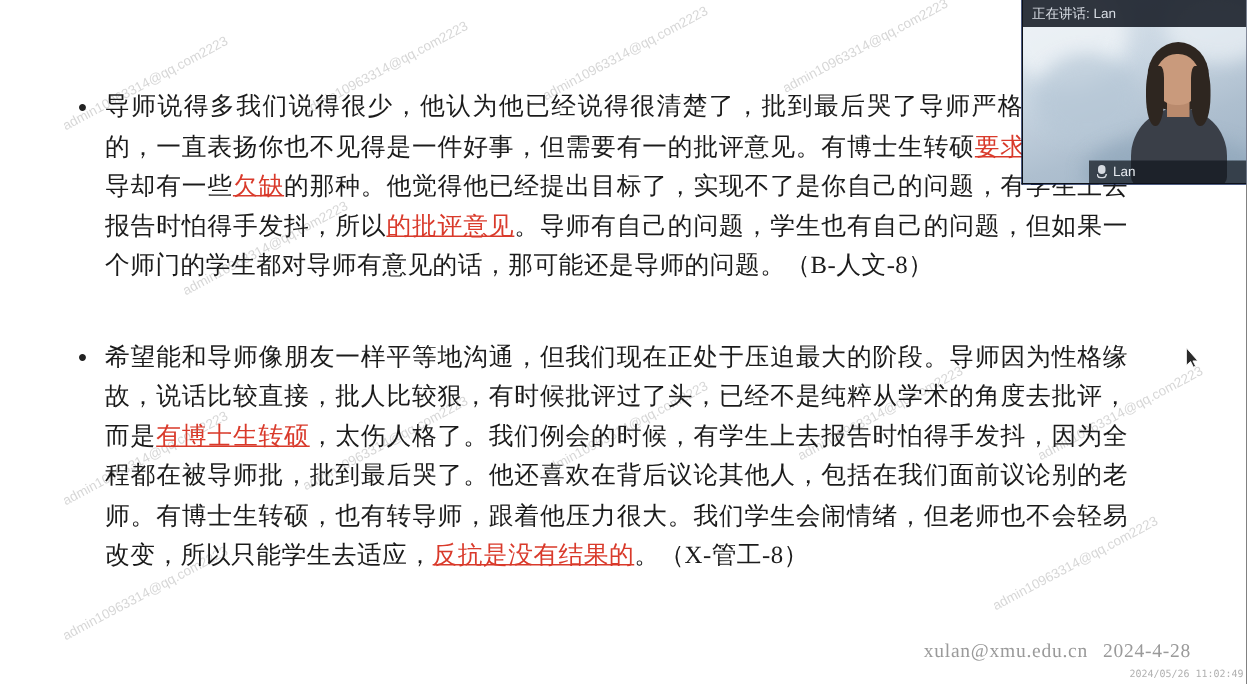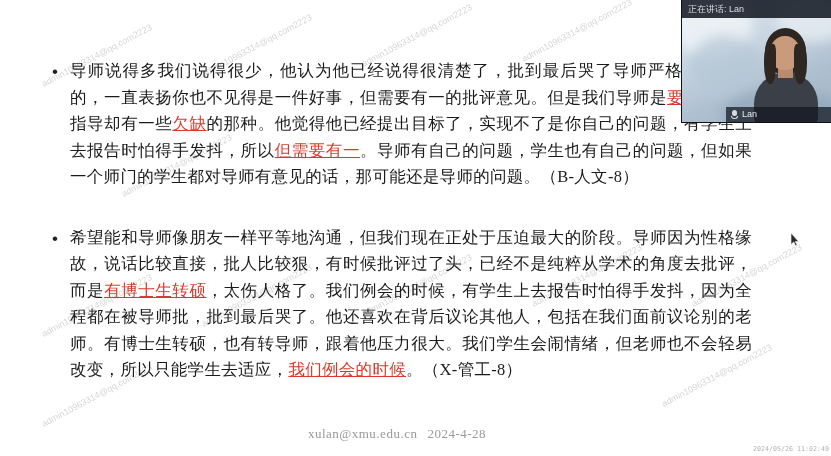--- a/index.html
+++ b/index.html
@@ -56,21 +56,21 @@
     color: #d93a2b;
     text-decoration: underline;
     text-decoration-color: #d93a2b;
   }
   
   #footer {
     position: absolute;
     left: 0;
     bottom: 14px;
     width: 794px;
-    text-align: center;
+    text-align: right;
     font-family: "Liberation Serif", serif;
     font-size: 13px;
     color: #9a9a9a;
     letter-spacing: 0.5px;
   }
   #footer .mail { color: #9a9a9a; }
   #footer .date { color: #9a9a9a; margin-left: 10px; }
   
   .wm {
     position: absolute;
@@ -263,26 +263,26 @@
     <div class="wm" style="left:520px; top:55px;">admin10963314@qq.com2223</div>
     <div class="wm" style="left:530px; top:300px;">admin10963314@qq.com2223</div>
     <div class="wm" style="left:690px; top:300px;">admin10963314@qq.com2223</div>
     <div class="wm" style="left:660px; top:400px;">admin10963314@qq.com2223</div>
     <div class="wm" style="left:120px; top:190px;">admin10963314@qq.com2223</div>
 
     <div class="content">
 
       <div class="bullet-row">
         <div class="bullet-dot">•</div>
-        <div class="para"><span>导师说得多我们说得很少，他认为他已经说得很清楚了，批到最后哭了</span><span>导师严格要求是好的，一直表扬你也不见得是一件好事，但需要有一</span><span>的批评意见。但是我们导师是</span><span class="hl-u">要求很高</span><span>，指导却有一些</span><span class="hl-u">欠缺</span><span>的那种。他觉得他已经提出目标了，实现不了是你自己的问题，有学生上去报告时怕得手发抖，所以</span><span class="hl-u">但需要有一</span><span>。导师有自己的问题，学生也有自己的问题，但如果一个师门的学生都对导师有意见的话，那可能还是导师的问题。（B-人文-8）</span></div>
+        <div class="para"><span>导师说得多我们说得很少，他认为他已经说得很清楚了，批到最后哭了</span><span>导师严格要求是好的，一直表扬你也不见得是一件好事，但需要有一</span><span>的批评意见。有博士生转硕</span><span class="hl-u">要求很高</span><span>，指导却有一些</span><span class="hl-u">欠缺</span><span>的那种。他觉得他已经提出目标了，实现不了是你自己的问题，有学生上去报告时怕得手发抖，所以</span><span class="hl-u">的批评意见</span><span>。导师有自己的问题，学生也有自己的问题，但如果一个师门的学生都对导师有意见的话，那可能还是导师的问题。（B-人文-8）</span></div>
       </div>
 
       <div class="bullet-row" style="margin-top:34px;">
         <div class="bullet-dot">•</div>
-        <div class="para"><span>希望能和导师像朋友一样平等地沟通，但我们现在正处于压迫最大的阶段。导师因为性格缘故，说话比较直接，批人比较狠，有时候批评过了头，已经不是纯粹从学术的角度去批评，而是</span><span class="hl-u">有博士生转硕</span><span>，太伤人格了。我们例会的时候，有学生上去报告时怕得手发抖，因为全程都在被导师批，批到最后哭了。他还喜欢在背后议论其他人，包括在我们面前议论别的老师。有博士生转硕，也有转导师，跟着他压力很大。我们学生会闹情绪，但老师也不会轻易改变，所以只能学生去适应，</span><span class="hl-u">我们例会的时候</span><span>。（X-管工-8）</span></div>
+        <div class="para"><span>希望能和导师像朋友一样平等地沟通，但我们现在正处于压迫最大的阶段。导师因为性格缘故，说话比较直接，批人比较狠，有时候批评过了头，已经不是纯粹从学术的角度去批评，而是</span><span class="hl-u">有博士生转硕</span><span>，太伤人格了。我们例会的时候，有学生上去报告时怕得手发抖，因为全程都在被导师批，批到最后哭了。他还喜欢在背后议论其他人，包括在我们面前议论别的老师。有博士生转硕，也有转导师，跟着他压力很大。我们学生会闹情绪，但老师也不会轻易改变，所以只能学生去适应，</span><span class="hl-u">反抗是没有结果的</span><span>。（X-管工-8）</span></div>
       </div>
 
     </div>
 
     <div id="footer">
       <span class="mail">xulan@xmu.edu.cn</span><span class="date">2024-4-28</span>
     </div>
 
   </div>
 

